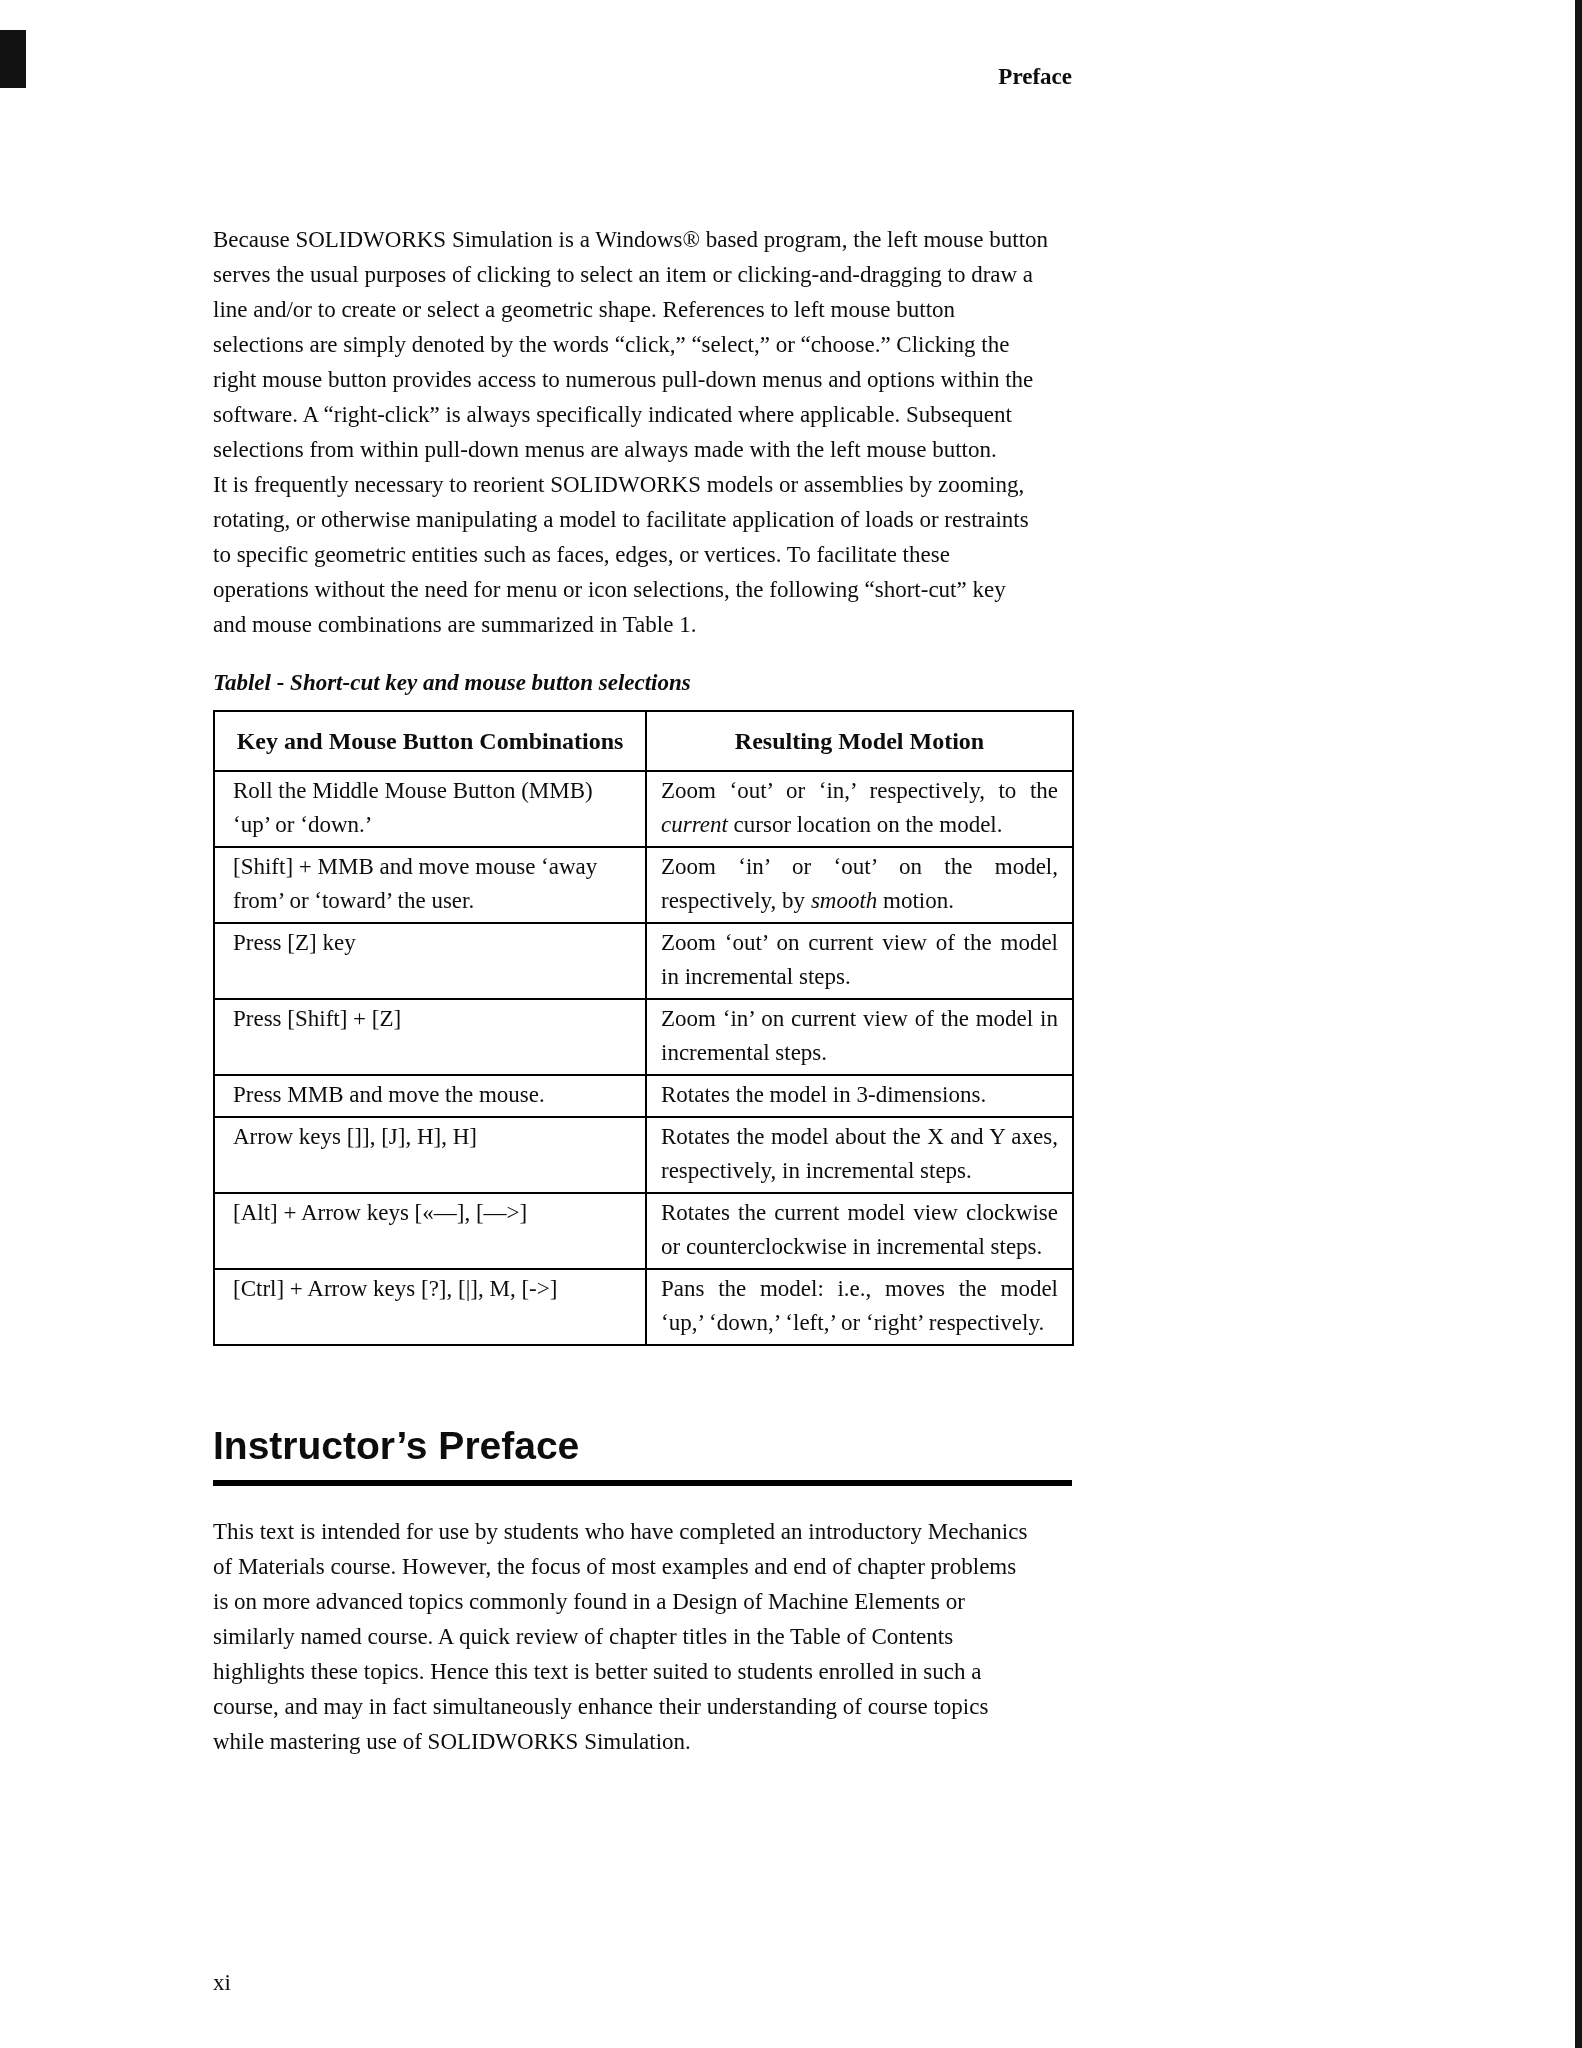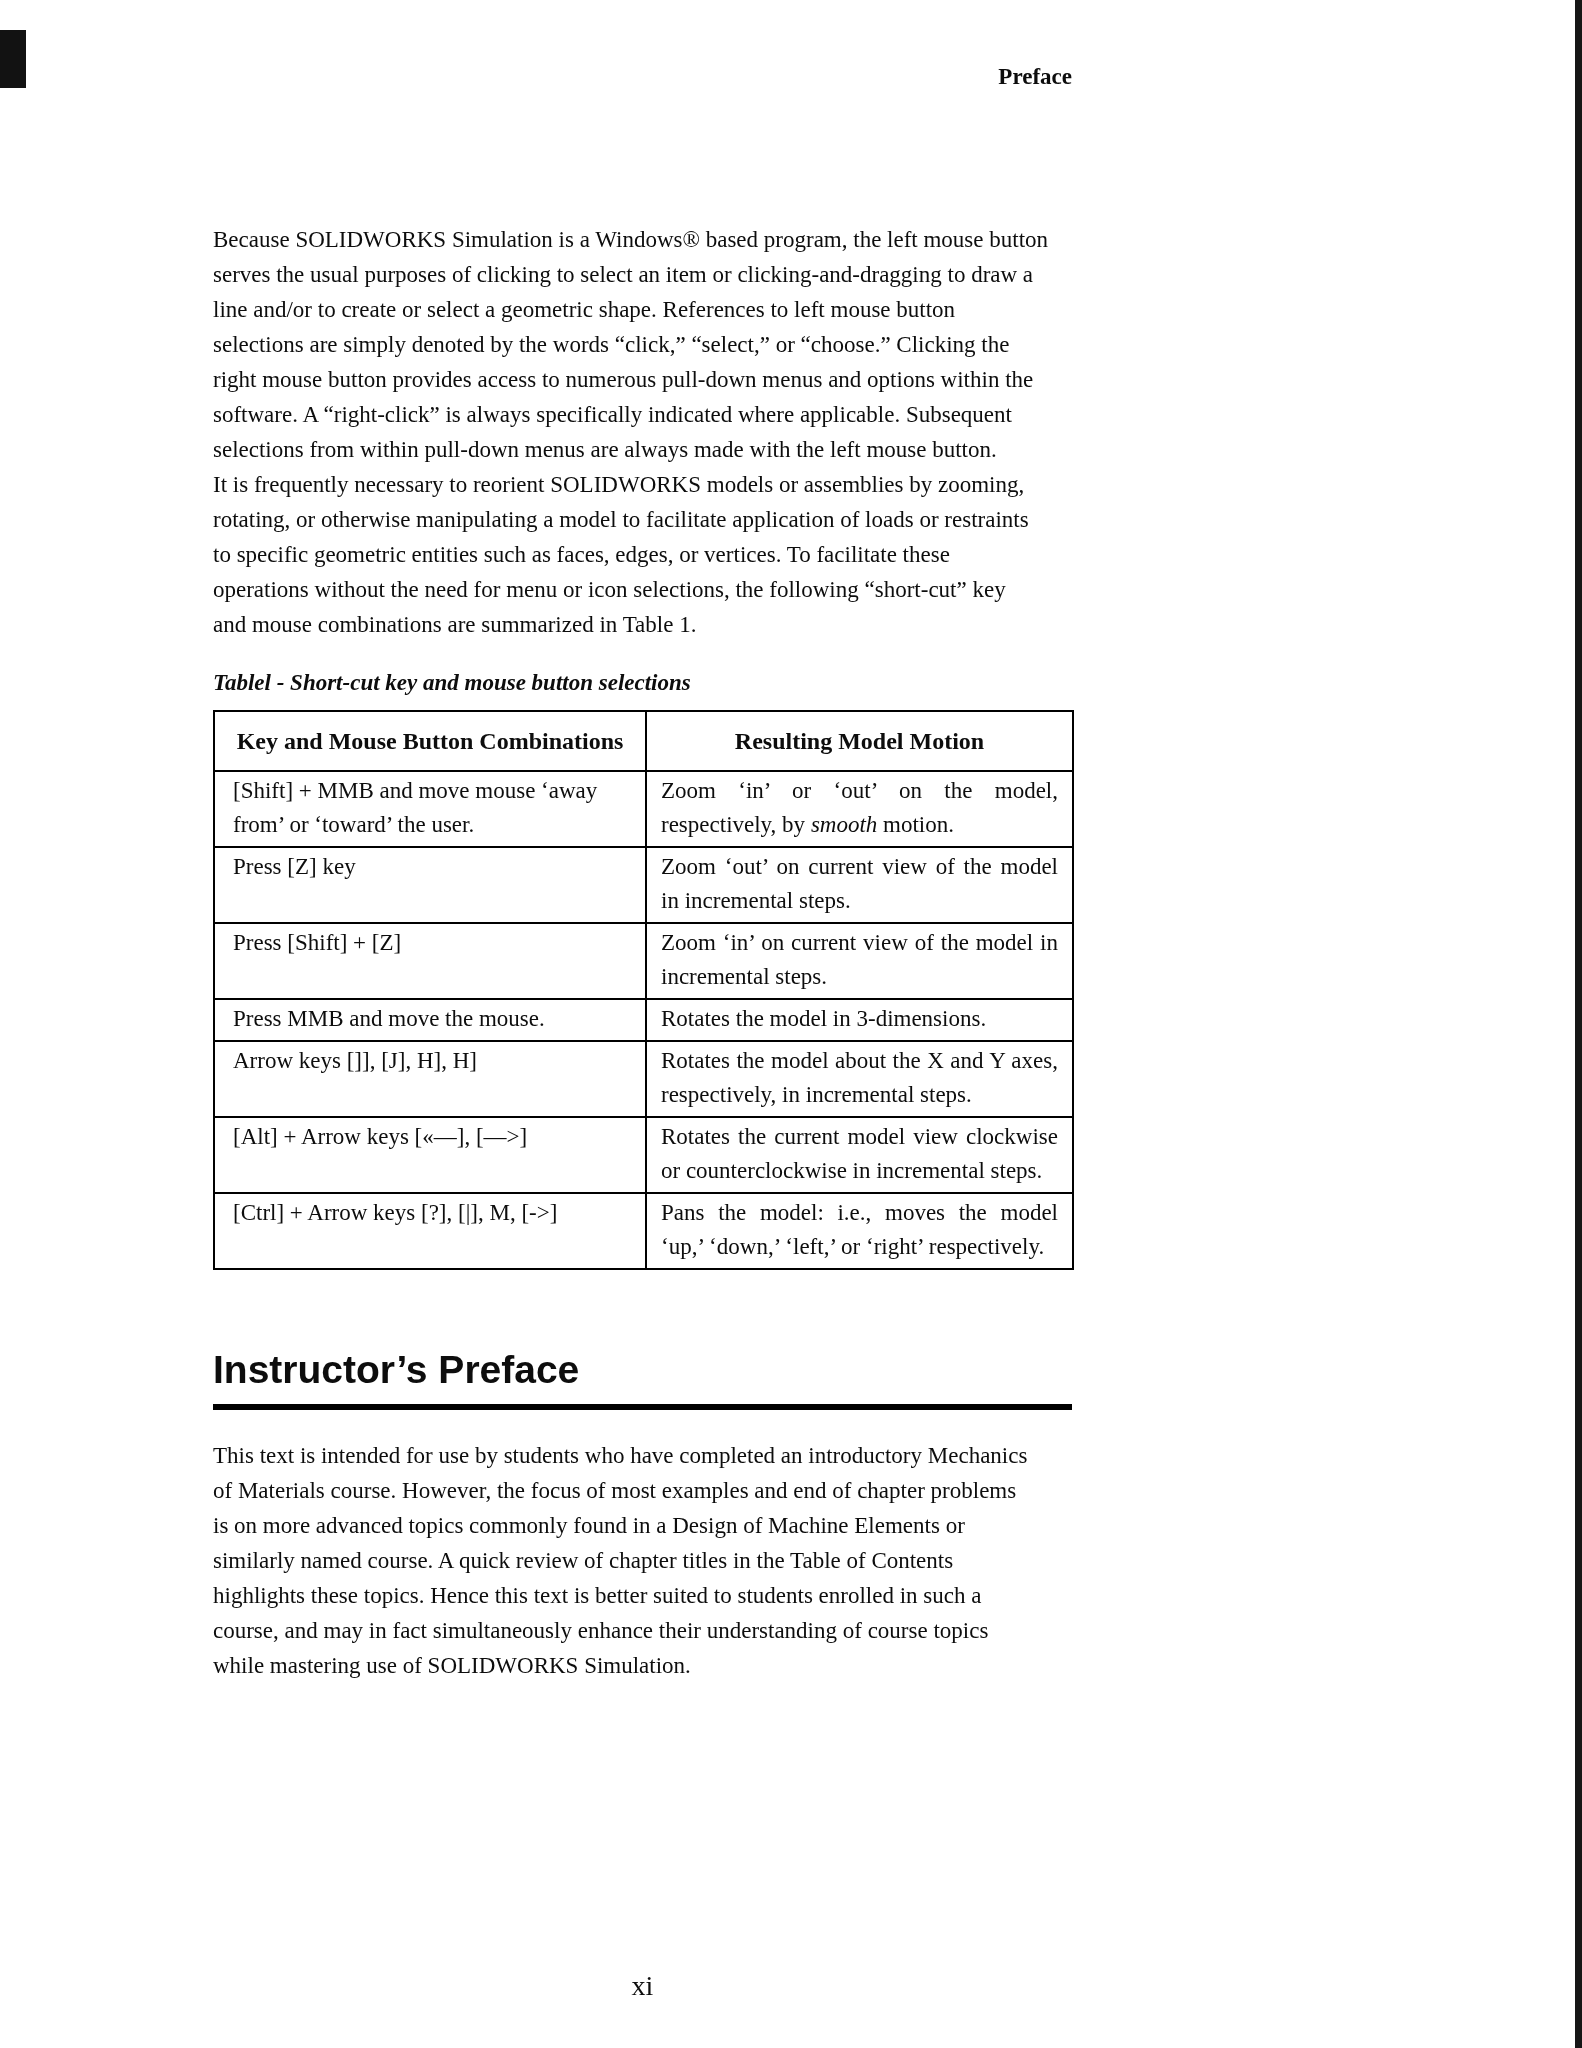--- a/index.html
+++ b/index.html
@@ -96,22 +96,21 @@
     margin-top: 28px;
     font-size: 23px;
     line-height: 35px;
     white-space: pre-line;
     text-align: left;
   }
   .page-number {
     position: absolute;
     top: 1970px; left: 213px;
     width: 859px;
-    text-align: center;
-    font-size: 28px;
+    font-size: 23px;
   }
 </style>
 </head>
 <body>
 
 <div class="scan-strip-right"></div>
 <div class="scan-mark-topleft"></div>
 
 <div class="running-header">Preface</div>
 
@@ -137,20 +136,24 @@
       <col class="key-col">
       <col class="motion-col">
     </colgroup>
     <thead>
       <tr>
         <th>Key and Mouse Button Combinations</th>
         <th>Resulting Model Motion</th>
       </tr>
     </thead>
     <tbody>
+      <tr>
+        <td class="key-cell">Roll the Middle Mouse Button (MMB) ‘up’ or ‘down.’</td>
+        <td class="motion-cell"><span>Zoom ‘out’ or ‘in,’ respectively, to the </span><i>current</i><span> cursor location on the model.</span></td>
+      </tr>
       <tr>
         <td class="key-cell">[Shift] + MMB and move mouse ‘away from’ or ‘toward’ the user.</td>
         <td class="motion-cell"><span>Zoom ‘in’ or ‘out’ on the model, respectively, by </span><i>smooth</i><span> motion.</span></td>
       </tr>
       <tr>
         <td class="key-cell">Press [Z] key</td>
         <td class="motion-cell"><span>Zoom ‘out’ on current view of the model in incremental steps.</span><i></i><span></span></td>
       </tr>
       <tr>
         <td class="key-cell">Press [Shift] + [Z]</td>

